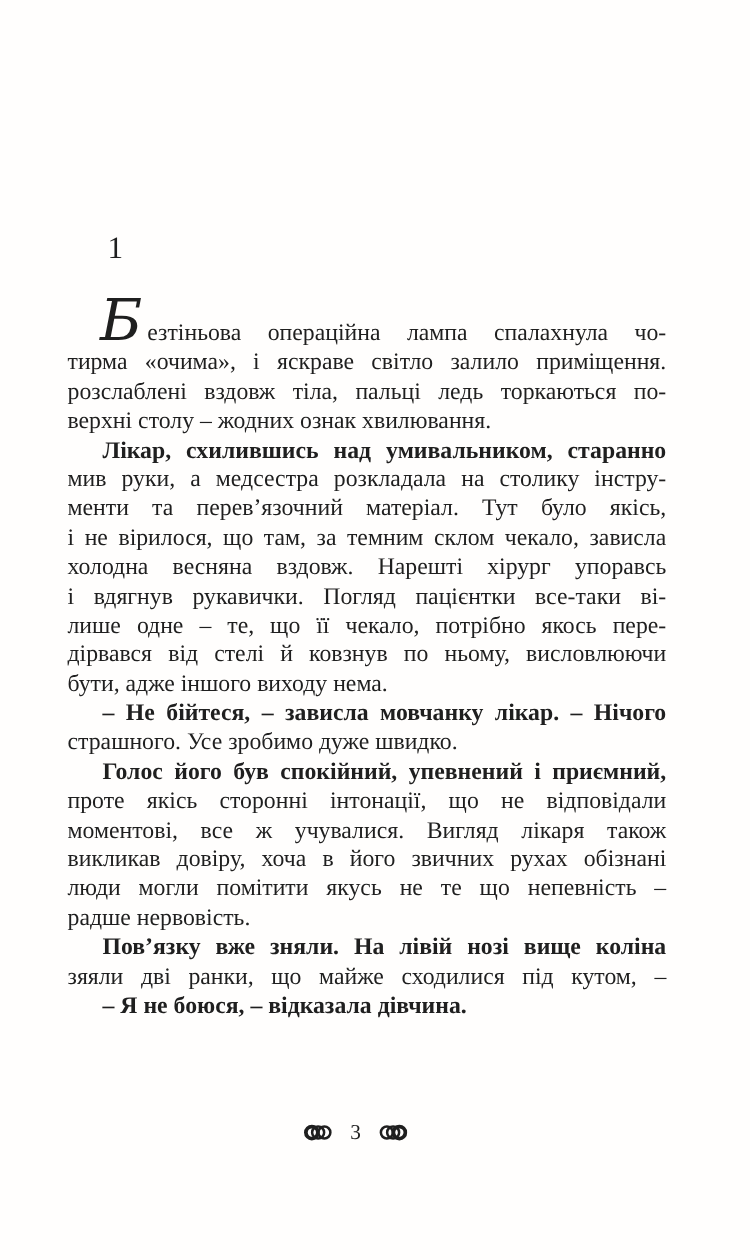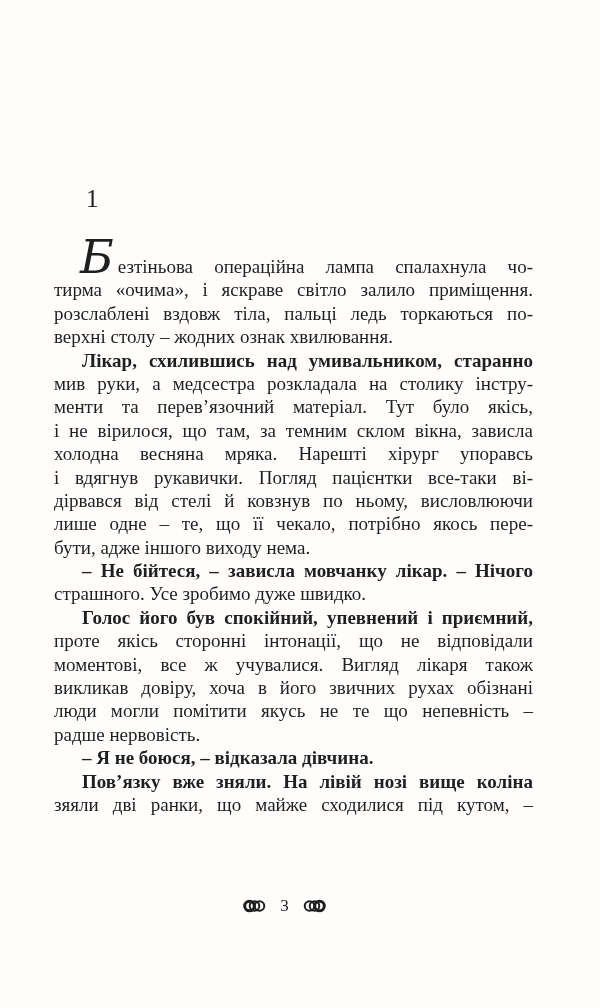--- a/index.html
+++ b/index.html
@@ -76,49 +76,49 @@
       <div class="line j drop-line"><span class="dropcap">Б</span><span>езтіньова операційна лампа спалахнула чо-</span></div>
       <div class="line j">тирма «очима», і яскраве світло залило приміщення.</div>
       <div class="line j">розслаблені вздовж тіла, пальці ледь торкаються по-</div>
       <div class="line">верхні столу – жодних ознак хвилювання.</div>
     </div>
 
     <div>
       <div class="line j ind">Лікар, схилившись над умивальником, старанно</div>
       <div class="line j">мив руки, а медсестра розкладала на столику інстру-</div>
       <div class="line j">менти та перев’язочний матеріал. Тут було якісь,</div>
-      <div class="line j">і не вірилося, що там, за темним склом вікна, зависла</div>
-      <div class="line j">холодна весняна мряка. Нарешті хірург упоравсь</div>
+      <div class="line j">і не вірилося, що там, за темним склом чекало, зависла</div>
+      <div class="line j">холодна весняна вздовж. Нарешті хірург упоравсь</div>
       <div class="line j">і вдягнув рукавички. Погляд пацієнтки все-таки ві-</div>
+      <div class="line j">лише одне – те, що її чекало, потрібно якось пере-</div>
       <div class="line j">дірвався від стелі й ковзнув по ньому, висловлюючи</div>
-      <div class="line j">лише одне – те, що її чекало, потрібно якось пере-</div>
       <div class="line">бути, адже іншого виходу нема.</div>
     </div>
 
     <div>
       <div class="line j ind">– Не бійтеся, – зависла мовчанку лікар. – Нічого</div>
       <div class="line">страшного. Усе зробимо дуже швидко.</div>
     </div>
 
     <div>
       <div class="line j ind">Голос його був спокійний, упевнений і приємний,</div>
       <div class="line j">проте якісь сторонні інтонації, що не відповідали</div>
       <div class="line j">моментові, все ж учувалися. Вигляд лікаря також</div>
       <div class="line j">викликав довіру, хоча в його звичних рухах обізнані</div>
       <div class="line j">люди могли помітити якусь не те що непевність –</div>
       <div class="line">радше нервовість.</div>
     </div>
 
     <div>
-      <div class="line ind">– Я не боюся, – відказала дівчина.</div>
+      <div class="line j ind">Пов’язку вже зняли. На лівій нозі вище коліна</div>
+      <div class="line j">зяяли дві ранки, що майже сходилися під кутом, –</div>
     </div>
 
     <div>
-      <div class="line j ind">Пов’язку вже зняли. На лівій нозі вище коліна</div>
-      <div class="line j">зяяли дві ранки, що майже сходилися під кутом, –</div>
+      <div class="line ind">– Я не боюся, – відказала дівчина.</div>
     </div>
 
   </div>
 
   <div class="footer">
     <span>
       <svg class="orn" width="23" height="14" viewBox="0 0 23 14">
         <circle cx="6.5" cy="7" r="4.8" fill="none" stroke="#1f1f1f" stroke-width="3"></circle>
         <circle cx="11.5" cy="7" r="4.8" fill="none" stroke="#1f1f1f" stroke-width="2"></circle>
         <circle cx="16.5" cy="7" r="4.8" fill="none" stroke="#1f1f1f" stroke-width="2"></circle>

